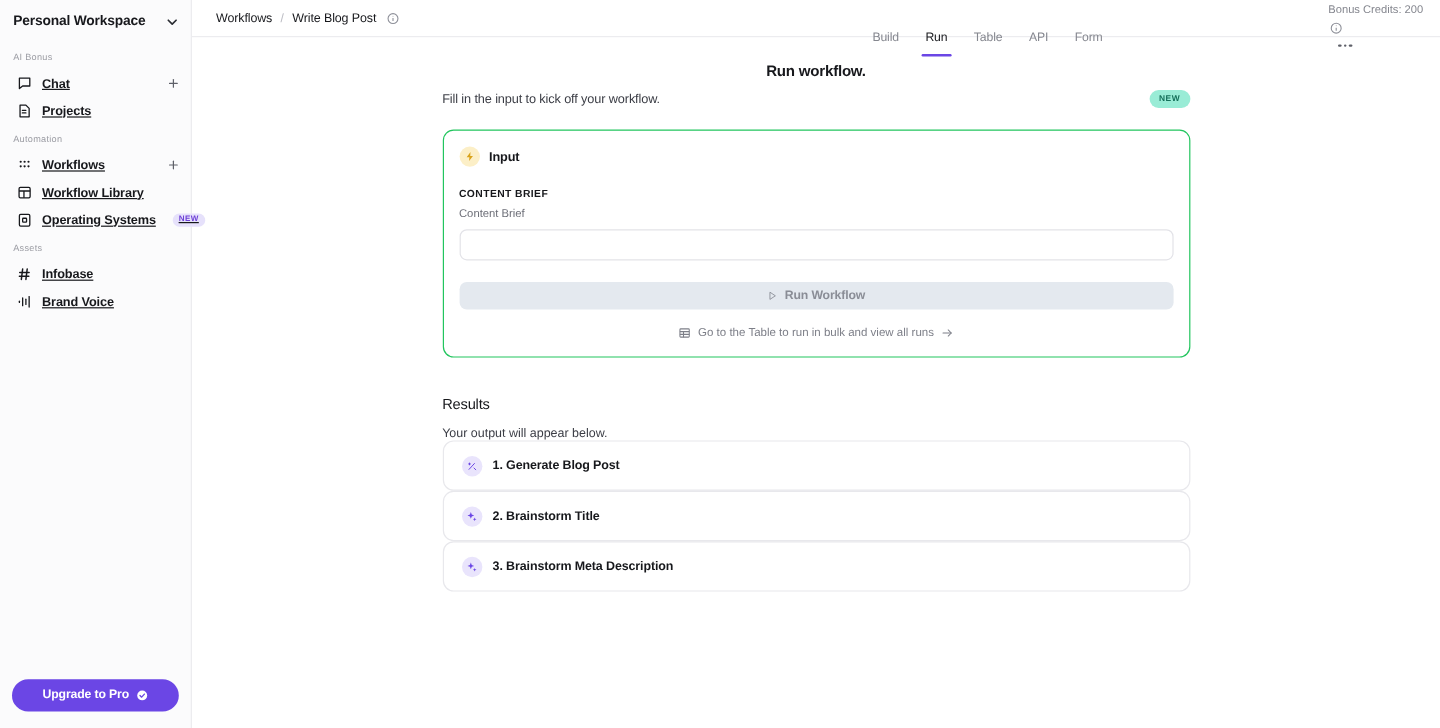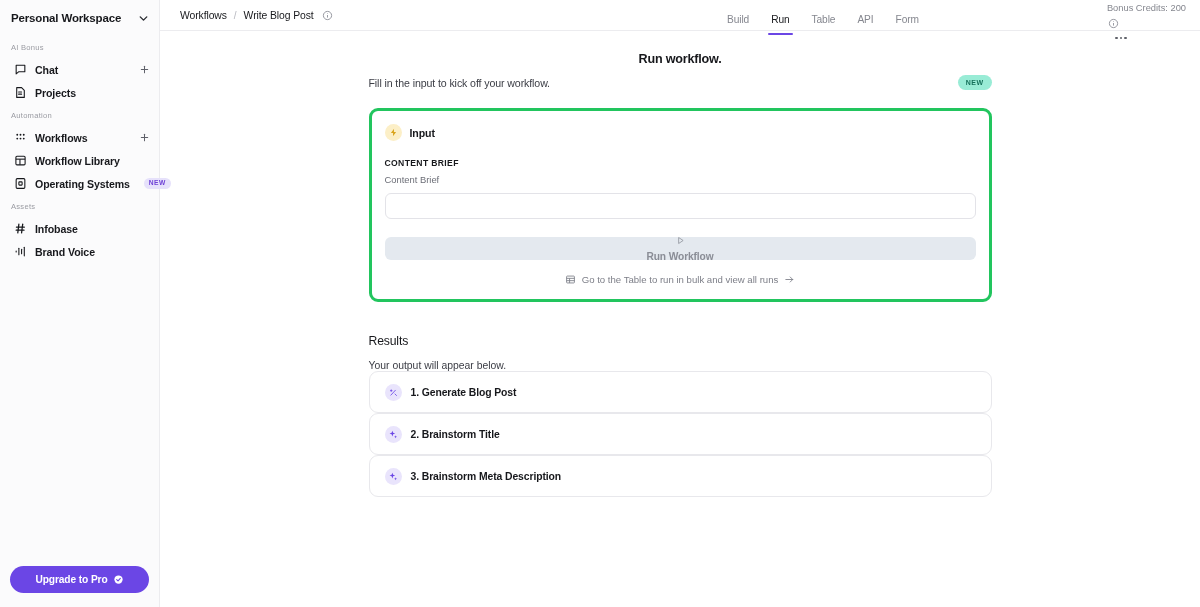--- a/index.html
+++ b/index.html
@@ -35,20 +35,21 @@
   .section { margin-top: 7px; }
   .section-label {
     font-size: 7.6px; color: #9b9ca3; letter-spacing: 0.25px;
     padding: 0 0 6px 11px; font-weight: 400;
   }
   .nav-item {
     display: flex; align-items: center; gap: 8px;
     padding: 5px 9px 5px 14px;
     cursor: pointer; position: relative;
     min-height: 23px;
+    text-decoration: underline;
   }
   .nav-ico {
     width: 13px; height: 13px; flex: 0 0 13px;
     display: flex; align-items: center; justify-content: center;
     color: #17181c;
   }
   .nav-ico svg { display: block; }
   .nav-label { font-size: 10.6px; font-weight: 700; color: #17181c; letter-spacing: -0.1px; white-space: nowrap; }
   .nav-plus {
     margin-left: auto; width: 12px; height: 12px;
@@ -85,21 +86,21 @@
   }
   .crumbs { display: flex; align-items: center; gap: 7px; }
   .crumb { font-size: 10.4px; color: #17181c; font-weight: 400; cursor: pointer; letter-spacing: -0.1px;}
   .crumb-sep { font-size: 10px; color: #b9bac1; }
   .info-ico {
     width: 11px; height: 11px; display: flex; align-items: center; justify-content: center;
     color: #8e9099; cursor: pointer; margin-left: 1px;
   }
   .tabs {
     display: flex; align-items: center; gap: 0;
-    position: absolute; left: 556px; top: 4px; height: 31px;
+    position: absolute; left: 556px; top: 16px; height: 31px;
   }
   .tab {
     font-size: 10.2px; color: #85878f; font-weight: 400;
     padding: 0 11px; height: 31px; display: flex; align-items: center;
     cursor: pointer; position: relative; letter-spacing: -0.1px;
   }
   .tab.active { color: #17181c; font-weight: 400; }
   .tab.active::after {
     content: ""; position: absolute; left: 8px; right: 8px; bottom: 0;
     height: 1.6px; background: #6b46e5; border-radius: 2px;
@@ -126,21 +127,21 @@
 
   .badge-new-teal {
     position: absolute; right: 0; top: 23px;
     background: #99ecd6; color: #15705a;
     font-size: 7px; font-weight: 700; letter-spacing: 0.45px;
     padding: 4px 8px; border-radius: 9px; line-height: 1;
   }
 
   .card {
     margin-top: 19px;
-    border: 3px solid #22c55e; border-radius: 9px;
+    border: 1px solid #22c55e; border-radius: 9px;
     background: #fff; padding: 13px 13px 14px 13px;
   }
   .card-head { display: flex; align-items: center; gap: 8px; }
   .avatar {
     width: 17px; height: 17px; border-radius: 50%;
     display: flex; align-items: center; justify-content: center;
     flex: 0 0 17px;
   }
   .avatar.yellow { background: #fcefc7; color: #d9a31b; }
   .avatar.purple { background: #e9e4fc; color: #6b46e5; }
@@ -161,21 +162,20 @@
   }
   .field-input::placeholder { color: #b3b4bb; }
 
   .run-btn {
     margin-top: 18px; width: 100%; height: 23px;
     background: #e4e9ef; color: #8a8d96; border: none; border-radius: 6px;
     display: flex; align-items: center; justify-content: center; gap: 6px;
     font-size: 10.2px; font-weight: 700; letter-spacing: -0.1px;
     cursor: default;
     font-family: "Liberation Sans", sans-serif;
-    flex-direction: column;
   }
   .run-btn .play { width: 9px; height: 9px; display: flex; align-items: center; justify-content: center; }
 
   .table-link {
     margin-top: 14px; display: flex; align-items: center; justify-content: center; gap: 6px;
     font-size: 9.6px; color: #7d7f88; cursor: pointer;
   }
   .table-link .tl-ico, .table-link .tl-arrow {
     width: 11px; height: 11px; display: flex; align-items: center; justify-content: center;
   }

